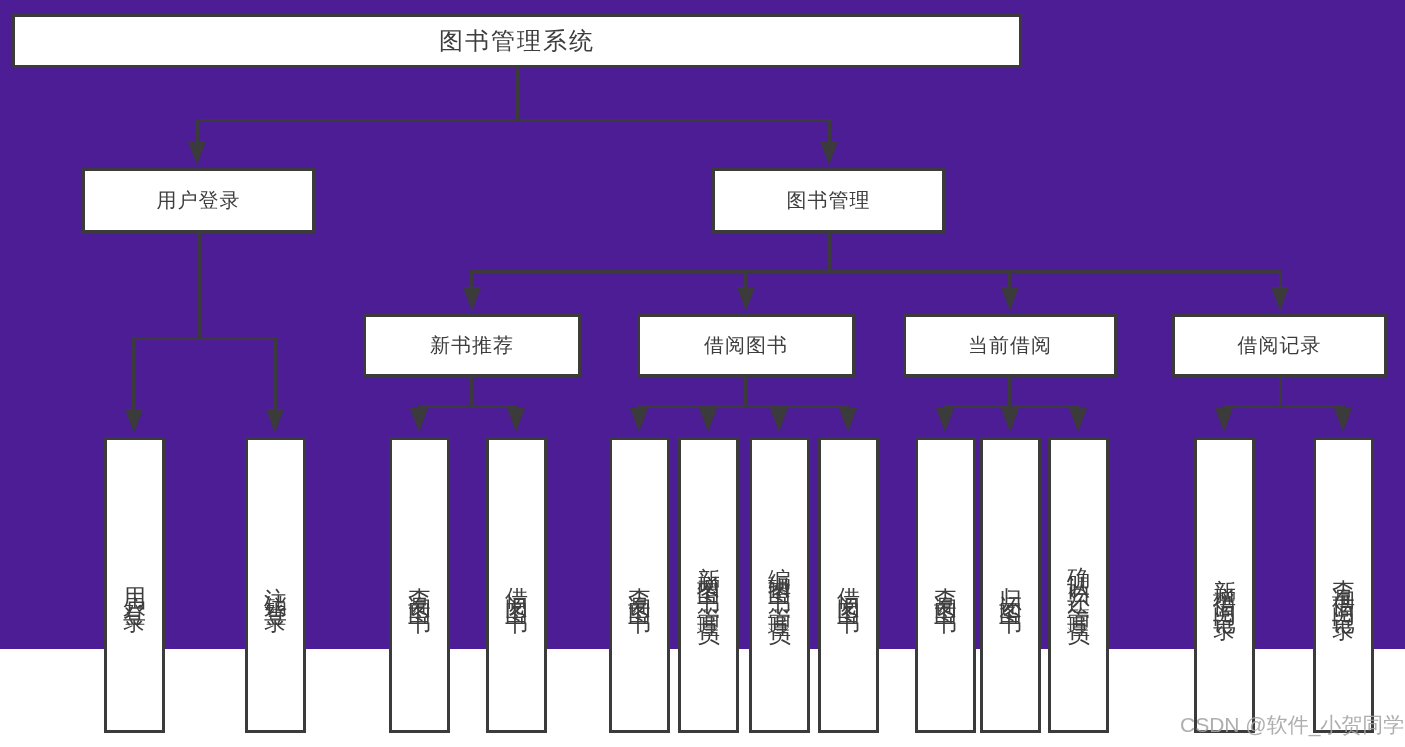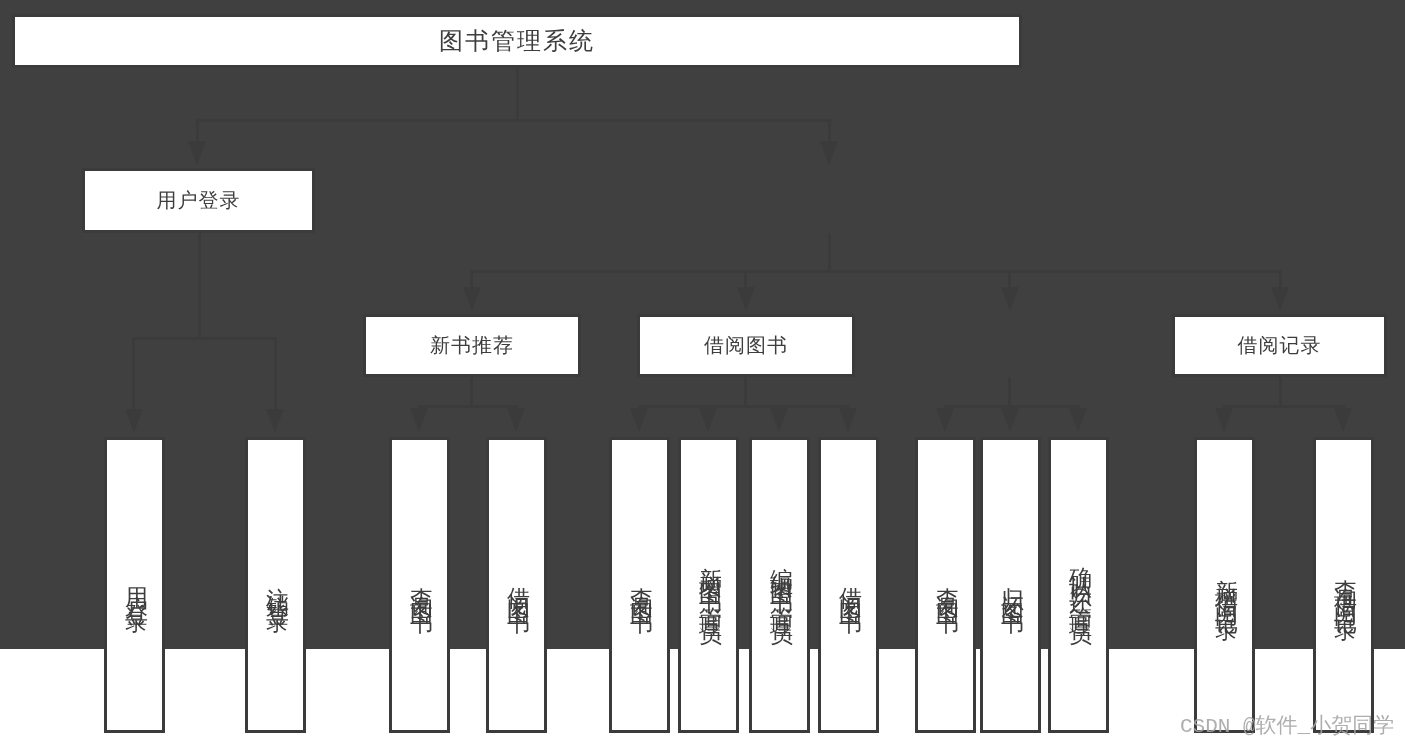--- a/index.html
+++ b/index.html
@@ -11,22 +11,21 @@
     width: 1405px;
     height: 747px;
     position: relative;
     overflow: hidden;
     font-family: "Liberation Sans", sans-serif;
   }
   .stage {
     position: absolute;
     left: 0; top: 0;
     width: 1405px; height: 649px;
-    background: #404040;
-    font-family: Liberation Mono, monospace;
+    background: #4c1d95;
   }
   .node {
     position: absolute;
     box-sizing: border-box;
     border: 3px solid #3b3b3b;
     background: #ffffff;
     display: flex;
     align-items: center;
     justify-content: center;
     color: #3d3d3d;
@@ -99,20 +98,23 @@
   <div class="vline" style="left:516px; top:67px; height:54px;"></div>
   <div class="hline" style="left:196px; top:119px; width:636px;"></div>
   <div class="vline" style="left:196px; top:121px; height:21px;"></div>
   <div class="arrow" style="left:188px; top:141px;"></div>
   <div class="vline" style="left:828px; top:121px; height:21px;"></div>
   <div class="arrow" style="left:820px; top:141px;"></div>
 
   <div class="node" style="left:82px; top:168px; width:233px; height:65px;">
     <span>用户登录</span>
   </div>
+  <div class="node" style="left:712px; top:168px; width:233px; height:65px;">
+    <span>图书管理</span>
+  </div>
 
   <div class="vline" style="left:198px; top:233px; height:107px;"></div>
   <div class="hline" style="left:132px; top:337px; width:145px;"></div>
   <div class="vline" style="left:132px; top:339px; height:71px;"></div>
   <div class="arrow" style="left:125px; top:409px;"></div>
   <div class="vline" style="left:274px; top:339px; height:71px;"></div>
   <div class="arrow" style="left:266px; top:409px;"></div>
 
   <div class="vline" style="left:828px; top:233px; height:40px;"></div>
   <div class="hline" style="left:470px; top:270px; width:812px;"></div>
@@ -124,20 +126,23 @@
   <div class="arrow" style="left:1001px; top:287px;"></div>
   <div class="vline" style="left:1279px; top:272px; height:16px;"></div>
   <div class="arrow" style="left:1271px; top:287px;"></div>
 
   <div class="node" style="left:363px; top:314px; width:218px; height:63px;text-align:right;">
     <span>新书推荐</span>
   </div>
   <div class="node" style="left:637px; top:314px; width:218px; height:63px;">
     <span>借阅图书</span>
   </div>
+  <div class="node" style="left:903px; top:314px; width:214px; height:63px;">
+    <span>当前借阅</span>
+  </div>
   <div class="node" style="left:1172px; top:314px; width:215px; height:63px;">
     <span>借阅记录</span>
   </div>
 
   <div class="vline" style="left:470px; top:377px; height:31px;"></div>
   <div class="hline" style="left:418px; top:405px; width:100px;"></div>
   <div class="arrow" style="left:410px; top:408px;"></div>
   <div class="arrow" style="left:507px; top:408px;"></div>
 
   <div class="vline" style="left:744px; top:377px; height:31px;"></div>

